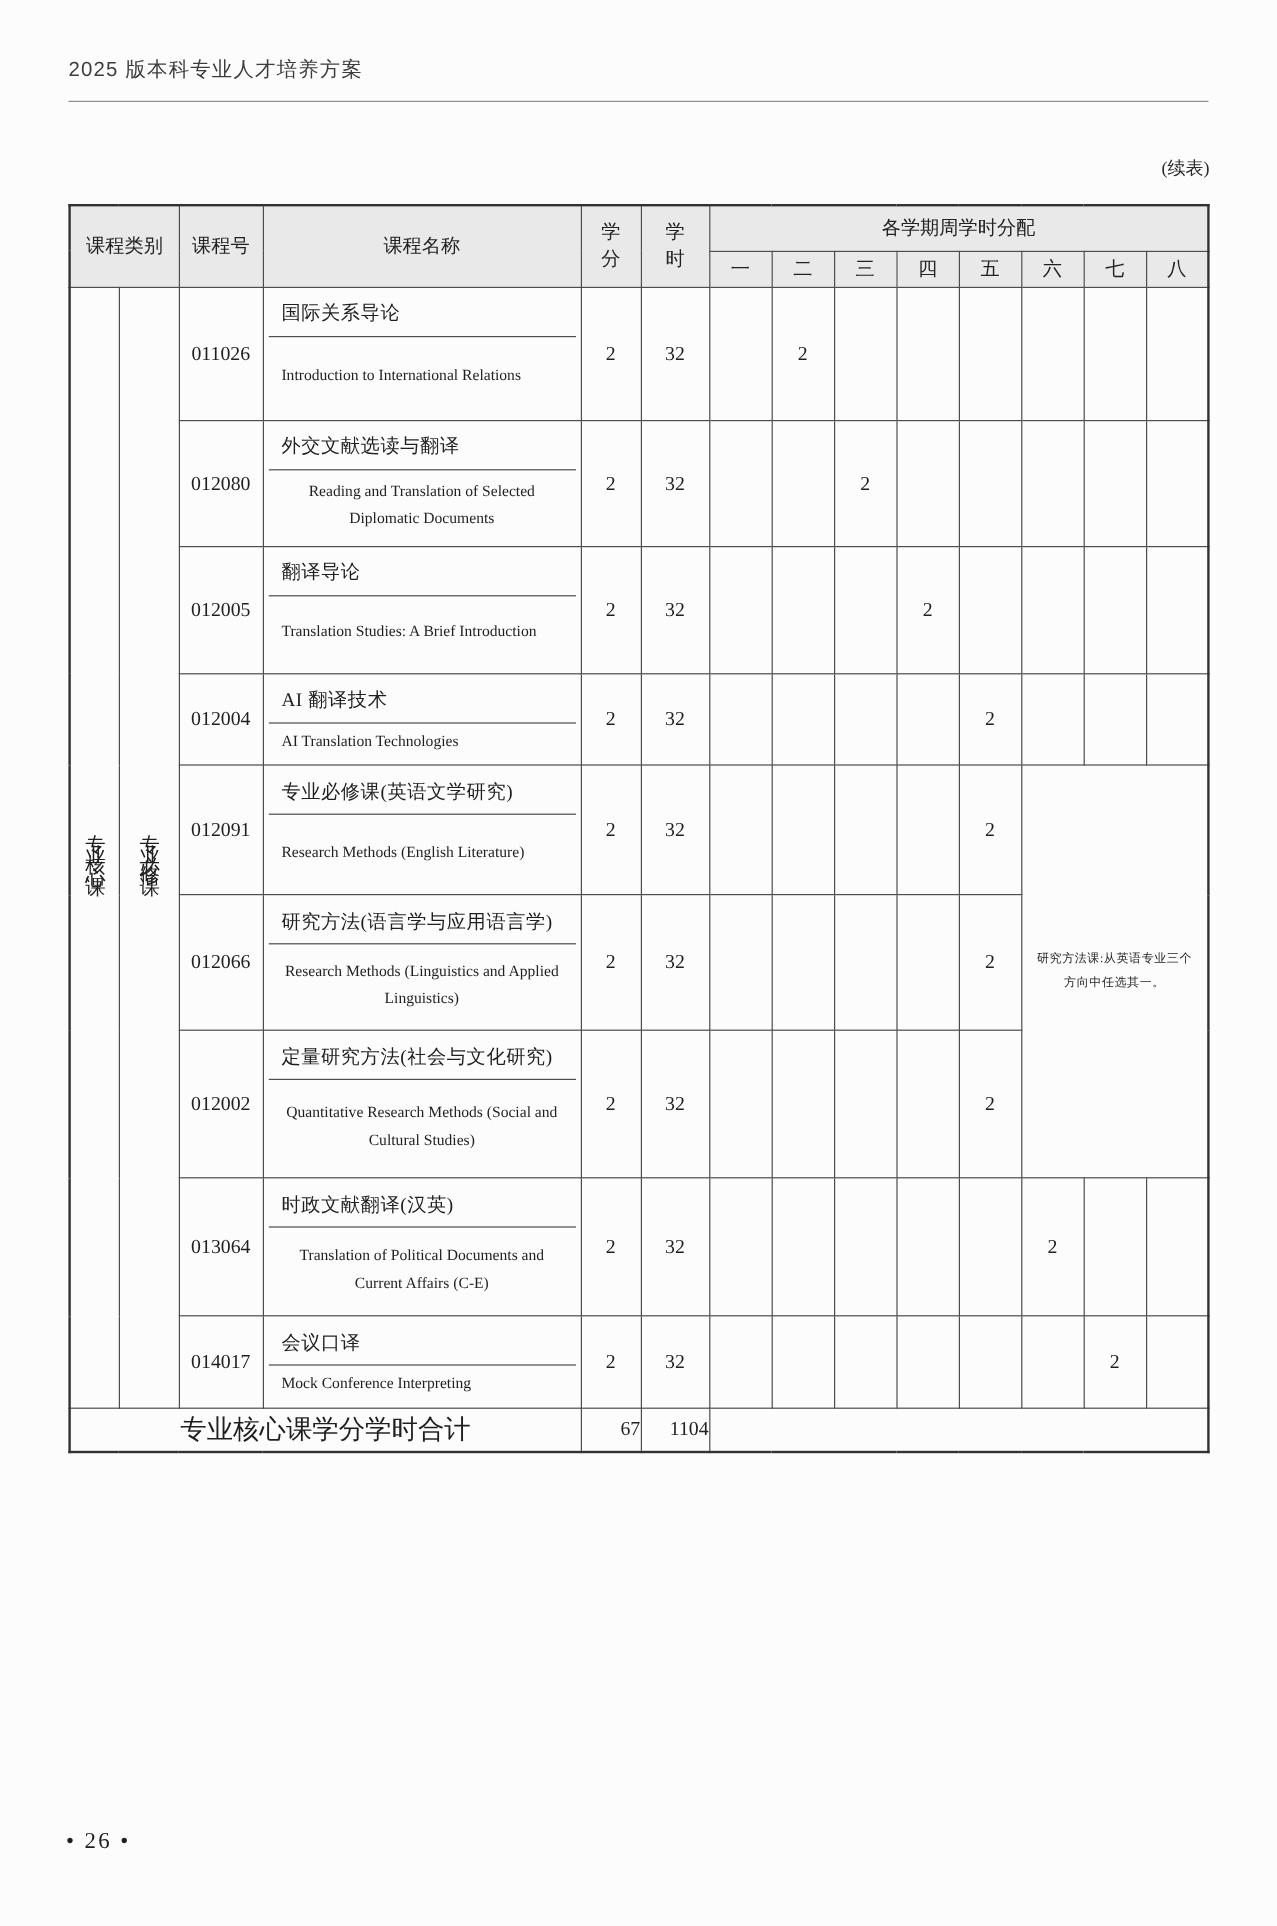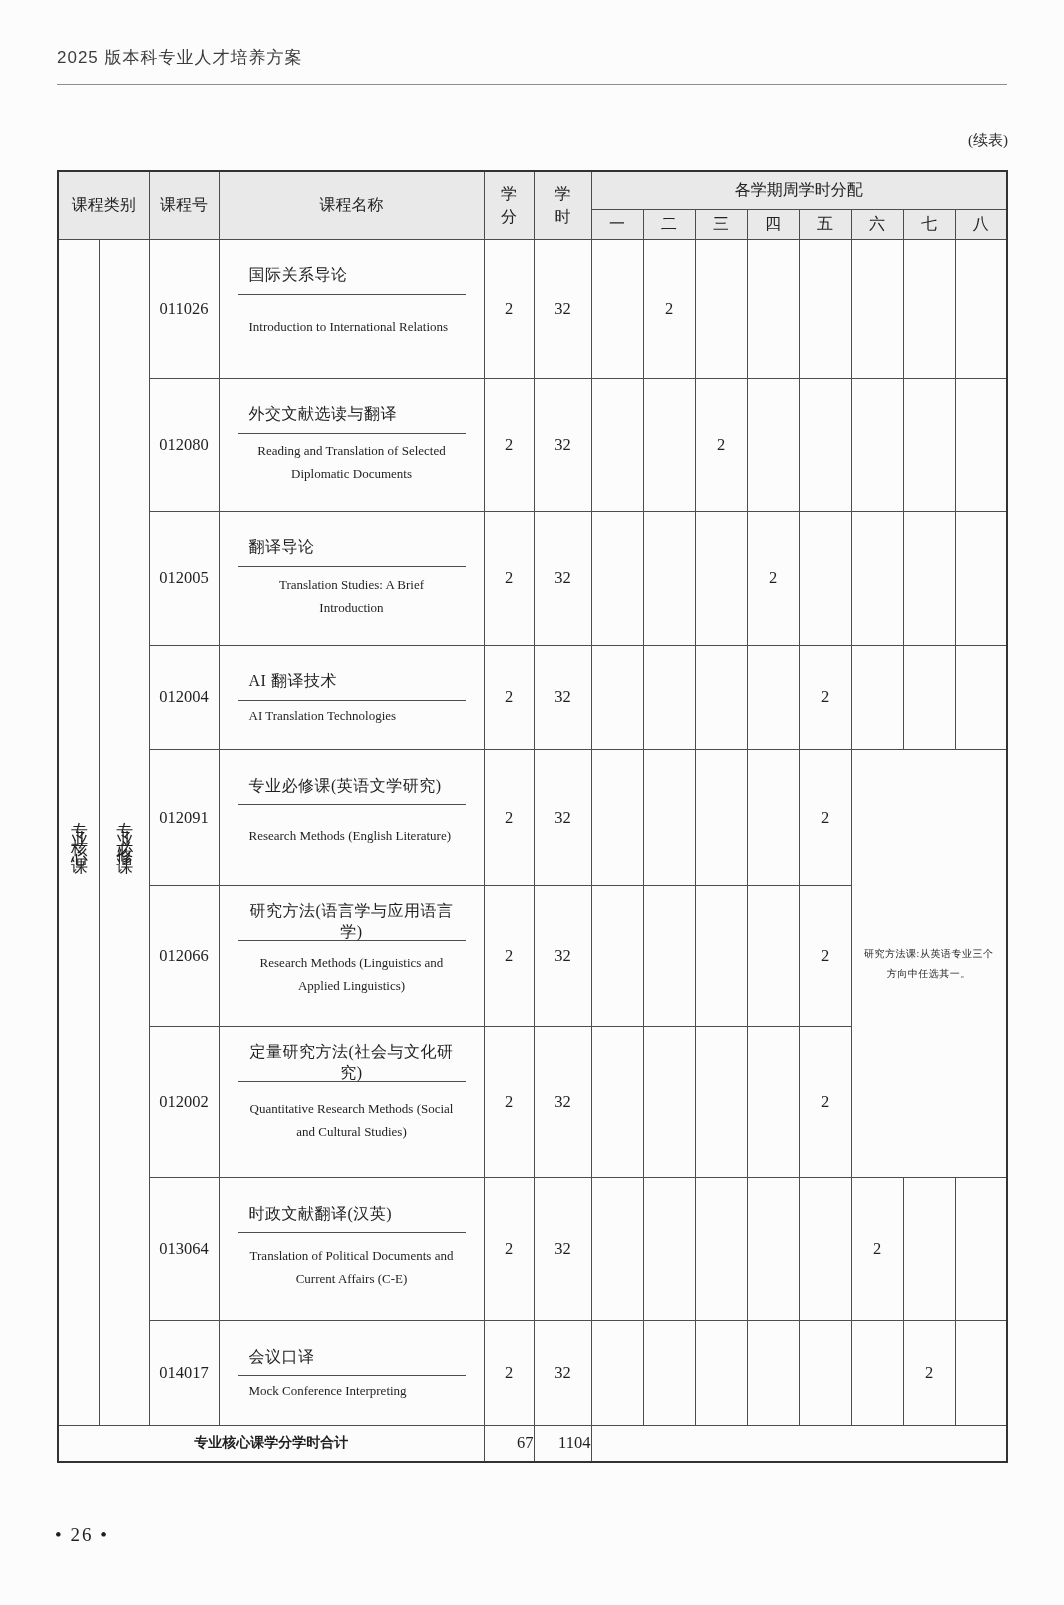--- a/index.html
+++ b/index.html
@@ -71,21 +71,21 @@
   td.vert-cell { background: #fcfcfc; }
   .vert-text {
     writing-mode: vertical-rl;
     text-orientation: upright;
     letter-spacing: 9px;
     font-size: 17px;
     display: inline-block;
     line-height: 1.1;
   }
   
-  td.name-cell { padding: 18px; text-align: left; margin-left: 32px; }
+  td.name-cell { padding: 4px; text-align: left; margin-left: 32px; }
   .nm-zh {
     height: 37px;
     border-bottom: 1px solid #4d4d4d;
     display: flex; align-items: center;
     padding: 0 11px;
     font-size: 16px;
     letter-spacing: 0.5px;
   }
   .nm-en {
     display: flex; align-items: center;
@@ -107,22 +107,22 @@
   td.note-cell {
     font-size: 10px;
     line-height: 2.0;
     padding: 6px 10px;
     letter-spacing: 0.5px;
   }
   
   tr.total-row { height: 36px; }
   tr.total-row td.total-label {
     font-family: "Liberation Sans", "DejaVu Sans", sans-serif;
-    font-weight: 700;
-    font-size: 14px;
+    font-weight: 400;
+    font-size: 22px;
   }
   tr.total-row td.total-num { font-weight: 400; font-size: 16.5px; text-align: right; }
   
   .page-footer {
     position: absolute;
     top: 1524px; left: 55px;
     font-size: 19px;
     color: #1f1f1f;
     letter-spacing: 2px;
   }

